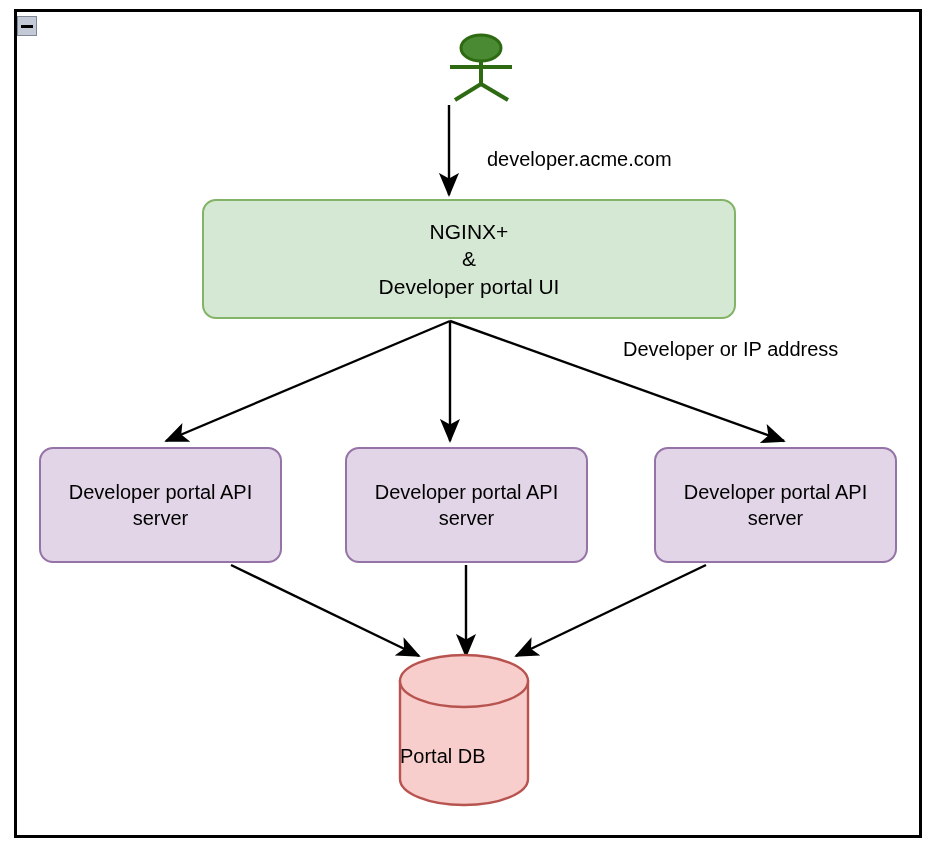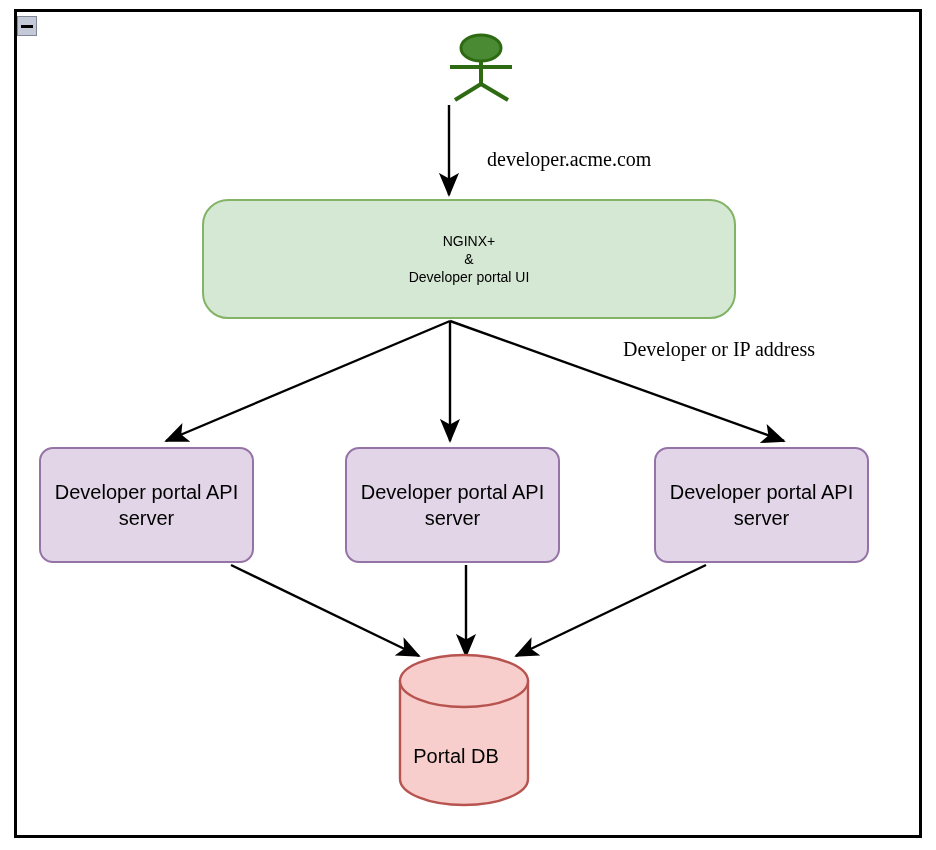--- a/index.html
+++ b/index.html
@@ -74,54 +74,53 @@
     color: #000000;
     line-height: 1.30;
   }
   .node-nginx {
     left: 202px;
     top: 199px;
     width: 534px;
     height: 120px;
     background: #d5e8d4;
     border: 2px solid #82b366;
-    border-radius: 26px;
-    font-size: 14px;
+    border-radius: 14px;
+    font-size: 21px;
   }
   .node-api {
-    width: 215px;
+    width: 243px;
     height: 116px;
     background: #e1d5e7;
     border: 2px solid #9673a6;
     border-radius: 14px;
     font-size: 20px;
     top: 447px;
   }
   .api-1 { left: 39px; }
   .api-2 { left: 345px; }
   .api-3 { left: 654px; }
 
   
   .edge-label {
     position: absolute;
     font-size: 20px;
     color: #000000;
     white-space: nowrap;
-    font-family: Liberation Serif, serif;
   }
   .label-domain { left: 487px; top: 148px; }
   .label-hostname { left: 623px; top: 338px; }
 
   
   .db-caption {
     position: absolute;
     left: 400px;
     top: 745px;
     width: 112px;
-    text-align: center;
+    text-align: left;
     font-size: 20px;
     color: #000000;
     pointer-events: none;
   }
   .multiline { white-space: pre-line; }
 </style>
 </head>
 <body>
 
 <div id="canvas">

